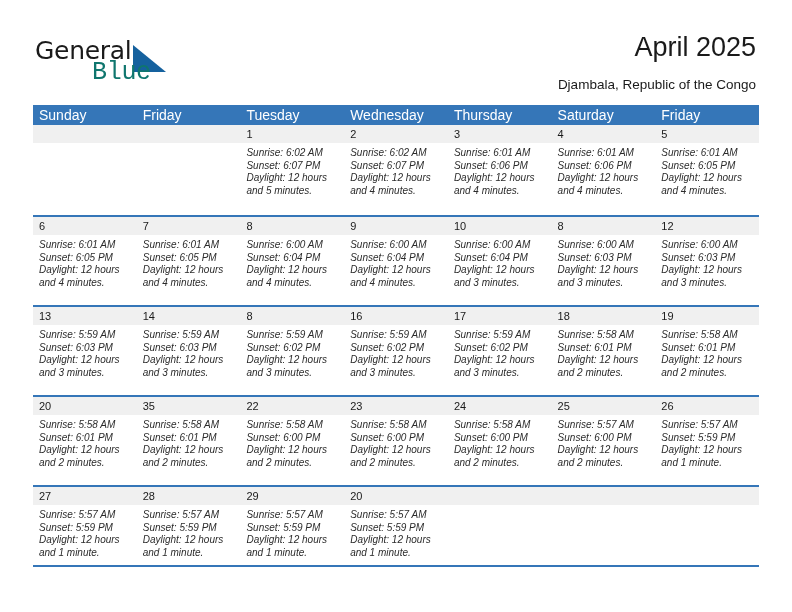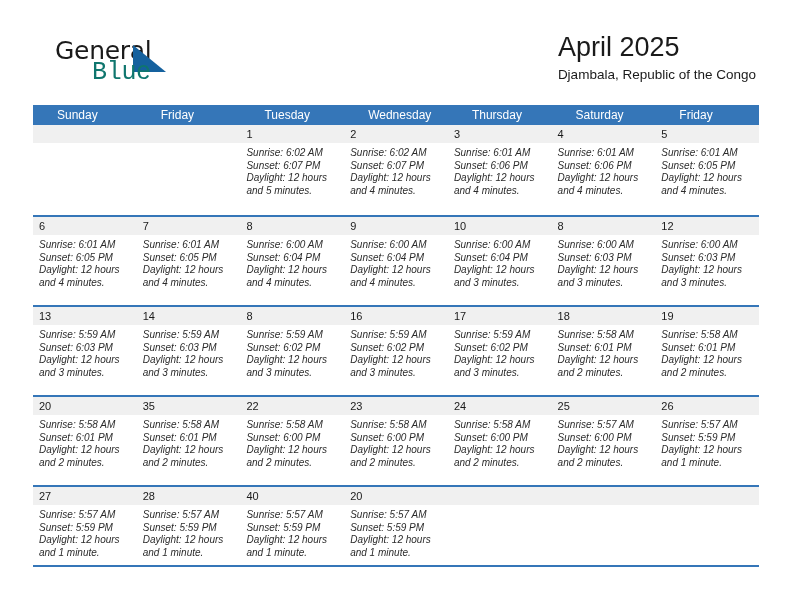--- a/index.html
+++ b/index.html
@@ -39,21 +39,20 @@
   }
   .logo-general {
     position: absolute;
     left: 0;
     top: 0;
     font-size: 25px;
     letter-spacing: -0.3px;
     color: #1a1a1a;
     font-family: "DejaVu Sans", sans-serif;
     font-weight: 400;
-    margin-left: 20px;
   }
   .logo-blue {
     position: absolute;
     left: 57px;
     top: 22px;
     font-size: 25px;
     letter-spacing: -0.3px;
     color: #0f766e;
     font-family: Liberation Mono, monospace;
     font-weight: 400;
@@ -65,30 +64,31 @@
     width: 0;
     height: 0;
     border-left: 33px solid #15619e;
     border-top: 27px solid transparent;
   }
 
   .title-block {
     position: absolute;
     right: 36px;
     top: 30px;
+    text-align: right;
   }
   .cal-title {
     font-size: 27px;
     color: #1a1a1a;
     font-weight: 400;
     line-height: 34px;
     white-space: nowrap;
   }
   .cal-subtitle {
-    margin-top: 2px;
+    margin-top: 12px;
     font-size: 13.5px;
     color: #1a1a1a;
     font-weight: 400;
     line-height: 17px;
     white-space: nowrap;
   }
 
   
   .calendar {
     position: absolute;
@@ -97,23 +97,23 @@
     width: 726px;
   }
   .weekday-row {
     display: flex;
     background: #3576b8;
     height: 20px;
   }
   .weekday {
     flex: 1 1 0;
     color: #ffffff;
-    font-size: 12px;
+    font-size: 14px;
     line-height: 20px;
-    padding-left: 24px;
+    padding-left: 6px;
     box-sizing: border-box;
     white-space: nowrap;
   }
   .week-row {
     display: flex;
     height: 90px;
     border-top: 2px solid #3576b8;
     background: #ffffff;
     box-sizing: border-box;
   }
@@ -450,21 +450,21 @@
           <div class="day-cell">
             <div class="day-number">28</div>
             <div class="day-info">
               <div>Sunrise: 5:57 AM</div>
               <div>Sunset: 5:59 PM</div>
               <div>Daylight: 12 hours</div>
               <div>and 1 minute.</div>
             </div>
           </div>
           <div class="day-cell">
-            <div class="day-number">40</div>
+            <div class="day-number">29</div>
             <div class="day-info">
               <div>Sunrise: 5:57 AM</div>
               <div>Sunset: 5:59 PM</div>
               <div>Daylight: 12 hours</div>
               <div>and 1 minute.</div>
             </div>
           </div>
           <div class="day-cell">
             <div class="day-number">20</div>
             <div class="day-info">

